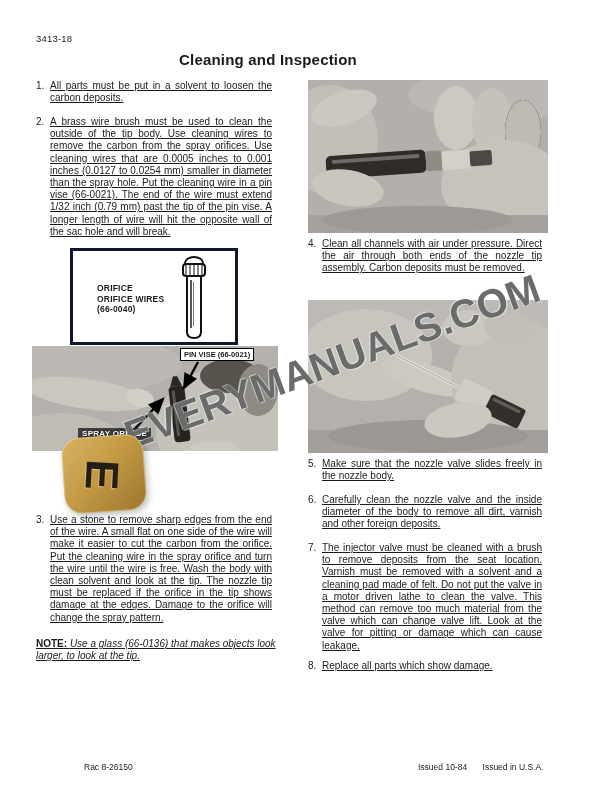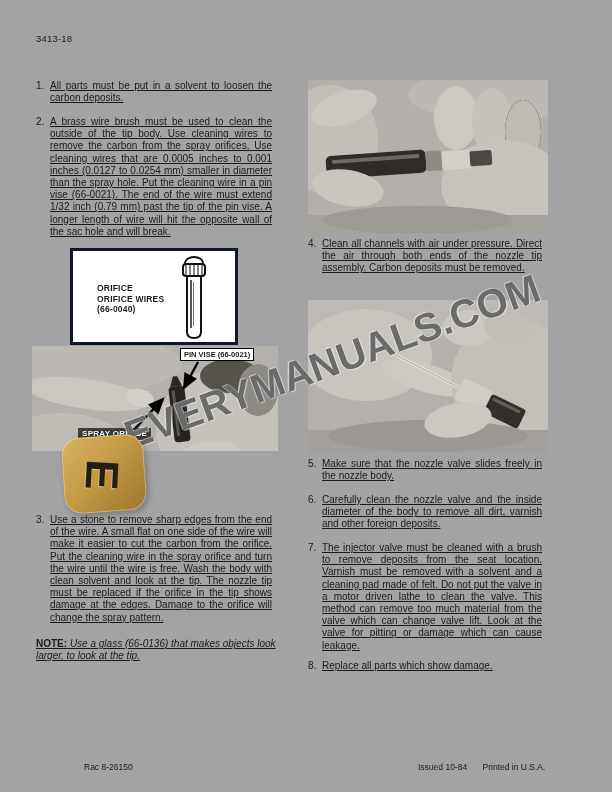--- a/index.html
+++ b/index.html
@@ -1,18 +1,18 @@
 <!DOCTYPE html>
 <html><head>
 <meta charset="utf-8">
 <style>
   html,body { margin:0; padding:0; background:#e7e7e7; }
   .page {
     position:relative; width:612px; height:792px; margin:0 auto;
-    background:#a3a3a3; overflow:hidden;
+    background:#ffffff; overflow:hidden;
     font-family:"Liberation Sans", sans-serif; color:#1b1b1b;
   }
   .doc-number { position:absolute; left:36px; top:33px; font-size:9.5px; letter-spacing:.2px; }
   .page-title { position:absolute; left:36px; top:51px; width:464px; text-align:center;
     font-size:15px; font-weight:bold; letter-spacing:.2px; }
 
   .step { position:absolute; display:flex; font-size:10px; line-height:12.2px; }
   .step .num { width:14px; flex:none; }
   .step .txt { flex:1; text-align:justify;text-decoration:underline; }
   .w-left  { left:36px;  width:236px; }
@@ -62,20 +62,21 @@
   .footer-ref { position:absolute; left:36px; top:762px; font-size:8.5px;margin-left:48px; }
   .footer-right { position:absolute; left:418px; top:762px; font-size:8.5px; }
   .footer-right .sp2 { margin-left:13px; }
 </style>
 </head>
 <body>
 
 <div class="page">
 
   <div class="doc-number">3413-18</div>
+  <div class="page-title">Cleaning and Inspection</div>
 
   <div class="step w-left" style="top:80px;">
     <span class="num">1.</span>
     <div class="txt">All parts must be put in a solvent to loosen the carbon deposits.</div>
   </div>
   <div class="step w-left" style="top:116px;">
     <span class="num">2.</span>
     <div class="txt">A brass wire brush must be used to clean the outside of the tip body. Use cleaning wires to remove the carbon from the spray orifices. Use cleaning wires that are 0.0005 inches to 0.001 inches (0.0127 to 0.0254 mm) smaller in diameter than the spray hole. Put the cleaning wire in a pin vise (66-0021). The end of the wire must extend 1/32 inch (0.79 mm) past the tip of the pin vise. A longer length of wire will hit the opposite wall of the sac hole and will break.</div>
   </div>
 
@@ -212,16 +213,16 @@
   </div>
 
   <div class="watermark">EVERYMANUALS.COM</div>
   <div class="wm-logo">
     <span class="glyph">E</span>
   </div>
 
   <div class="footer-ref">Rac 8-26150</div>
   <div class="footer-right">
     <span>Issued 10-84</span>
-    <span class="sp2">Printed in U.S.A.</span>
+    <span class="sp2">Issued in U.S.A.</span>
   </div>
 
 </div>
 
 </body></html>

